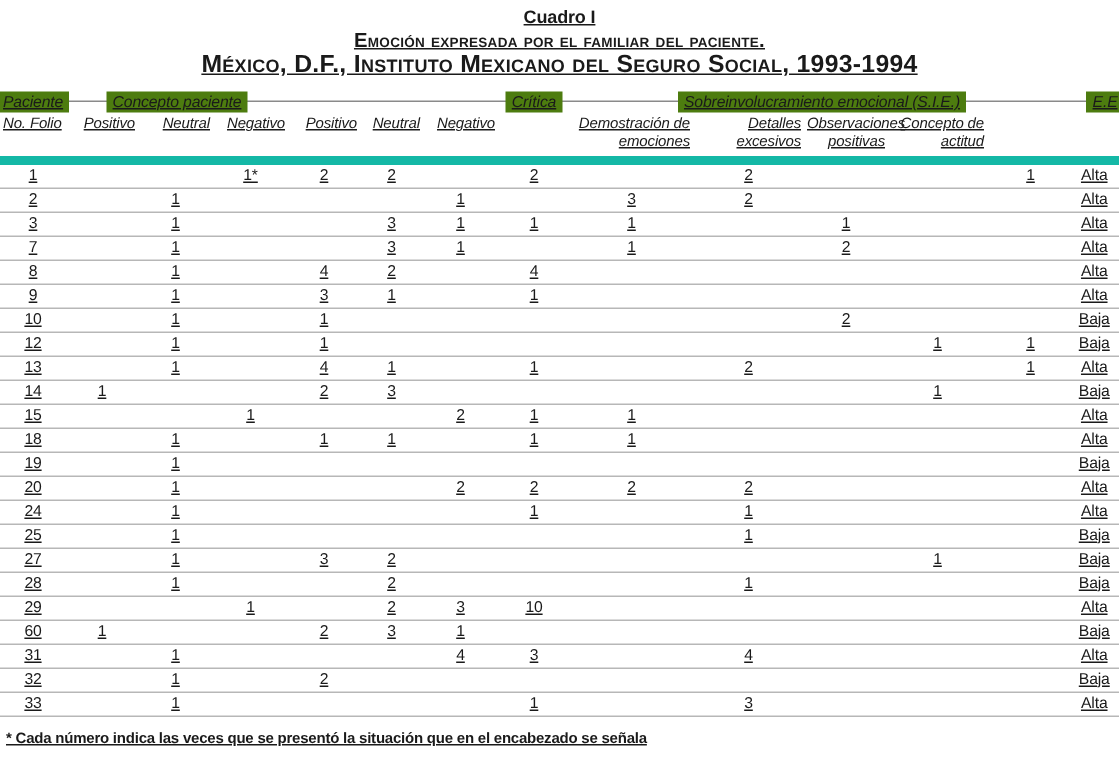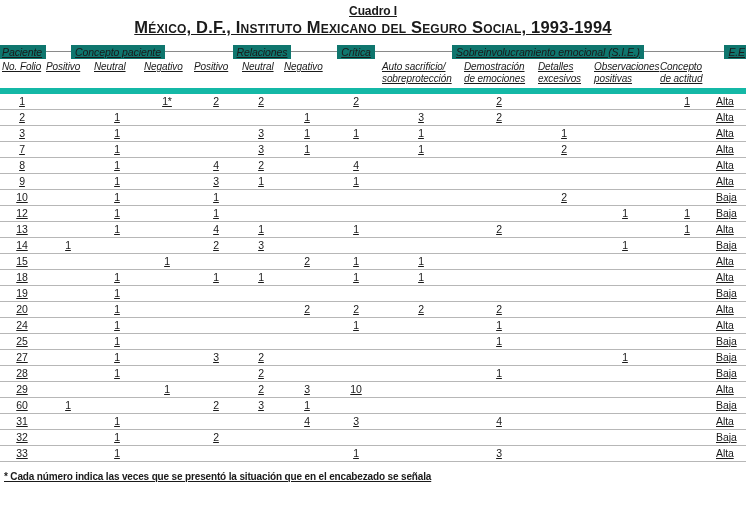--- a/index.html
+++ b/index.html
@@ -26,65 +26,63 @@
 
   
   .group-row { position:relative; height:15px; font-style:italic; font-size:10.5px; }
   .group-row::before {
     content:""; position:absolute; left:0; right:0; top:7px;
     border-top:1px solid #8a8a8a;
   }
   .gcell { position:relative; display:flex; align-items:center; justify-content:center; }
   .gcell.left  { justify-content:flex-start; }
   .gcell.right { justify-content:flex-end; }
-  .glbl { position:relative; background:#0f766e; padding:0 4px; white-space:nowrap; line-height:14px; }
+  .glbl { position:relative; background:#4d7c0f; padding:0 4px; white-space:nowrap; line-height:14px; }
   .gcell.left .glbl  { padding-left:2px; }
   .gcell.right .glbl { padding-right:1px; }
 
   
   .subhead-row {
     font-style:italic; font-size:10px; line-height:1.18;
     padding:2px 0 3px 0;
     border-bottom:6px solid #14b8a6;
   }
-  .shcell { text-align:left; padding:0 2px; }
+  .shcell { text-align:right; padding:0 2px; }
   .shcell.sh0  { text-align:left; padding-left:2px; }
   .shcell.sh13 { text-align:right; }
 
   
   .body-row { height:16px; border-bottom:1px solid #b7b7b7; font-size:10.5px; align-items:center; }
   .cell { text-align:center; line-height:15px; }
   .cell.c0  { text-align:center; }
-  .cell.c13 { text-align:left; padding-right:3px; }
+  .cell.c13 { text-align:center; padding-right:3px; }
 
   
   .footnote {
     margin-top:9px; padding-left:4px;
     font-size:10px; font-weight:bold; letter-spacing:-0.15px;
   }
 </style>
 </head>
 <body>
 
 <div class="page">
 
   <div class="title">Cuadro I</div>
+  <div class="subtitle1">Emoción expresada por el familiar del paciente.</div>
   <div class="subtitle2">México, D.F., Instituto Mexicano del Seguro Social, 1993-1994</div>
 
   <div class="tbl">
 
     <div class="grid-row group-row">
       <div class="gcell left" style="grid-column:1">
         <span class="glbl">Paciente</span>
       </div>
       <div class="gcell" style="grid-column:2 / span 3">
         <span class="glbl">Concepto paciente</span>
-      </div>
-      <div class="gcell" style="grid-column:5 / span 3">
-        <span class="glbl">Relaciones</span>
       </div>
       <div class="gcell" style="grid-column:8">
         <span class="glbl">Crítica</span>
       </div>
       <div class="gcell" style="grid-column:9 / span 5">
         <span class="glbl">Sobreinvolucramiento emocional (S.I.E.)</span>
       </div>
       <div class="gcell right" style="grid-column:14">
         <span class="glbl">E.E</span>
       </div>
@@ -92,21 +90,20 @@
 
     <div class="grid-row subhead-row">
       <div class="shcell sh0">No. Folio</div>
       <div class="shcell sh1">Positivo</div>
       <div class="shcell sh2">Neutral</div>
       <div class="shcell sh3">Negativo</div>
       <div class="shcell sh4">Positivo</div>
       <div class="shcell sh5">Neutral</div>
       <div class="shcell sh6">Negativo</div>
       <div class="shcell sh7"></div>
-      <div class="shcell sh8">Auto sacrificio/ sobreprotección</div>
       <div class="shcell sh9">Demostración de emociones</div>
       <div class="shcell sh10">Detalles excesivos</div>
       <div class="shcell sh11">Observaciones positivas</div>
       <div class="shcell sh12">Concepto de actitud</div>
       <div class="shcell sh13"></div>
     </div>
 
     <div>
         <div class="grid-row body-row">
           <div class="cell c0">1</div>

